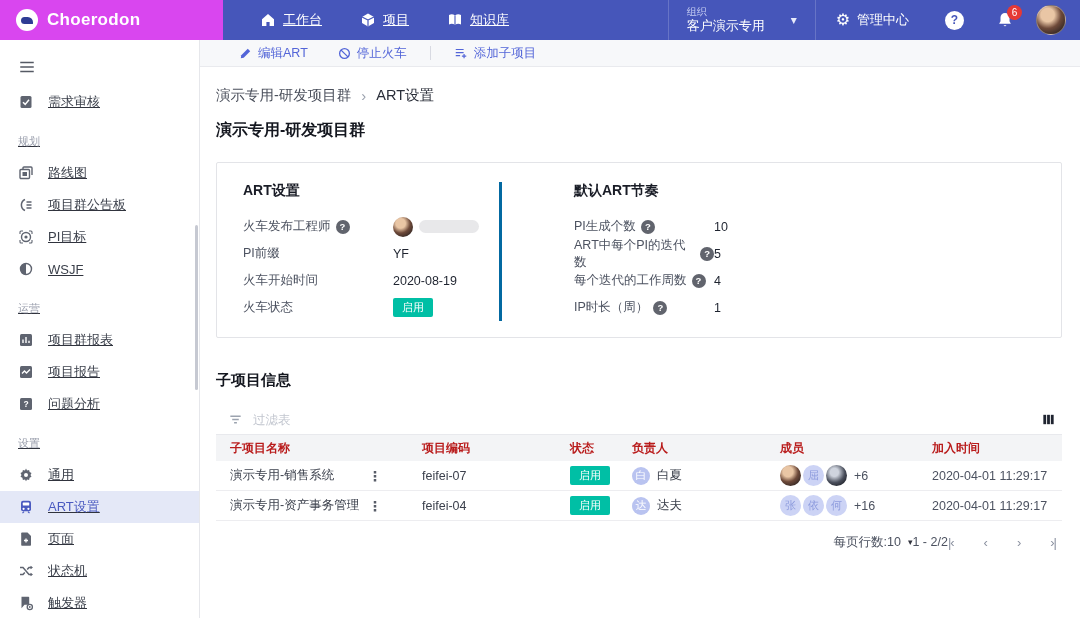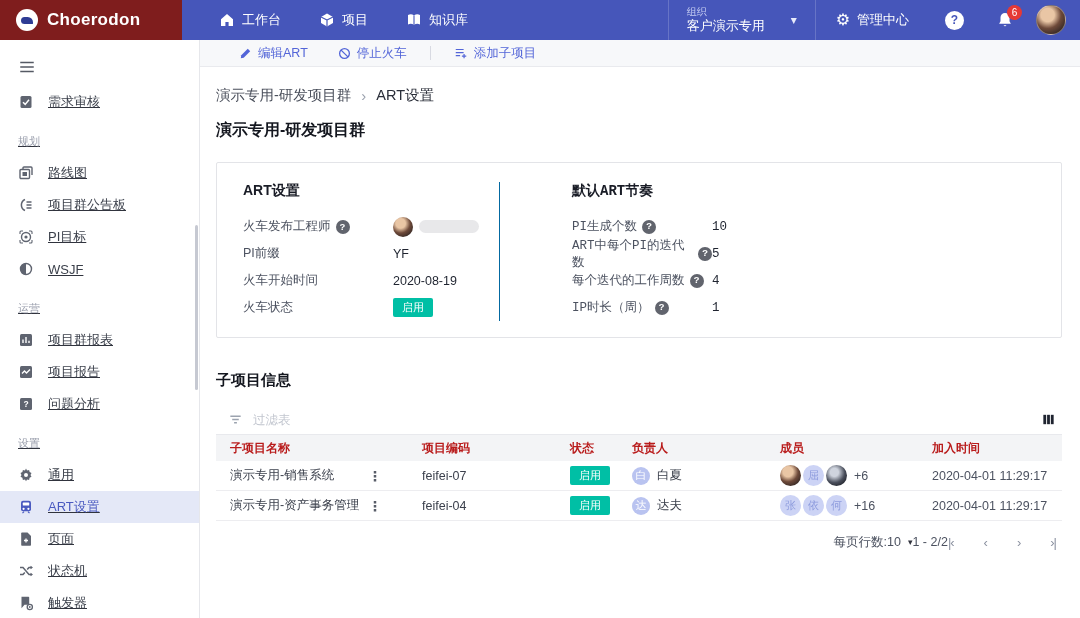--- a/index.html
+++ b/index.html
@@ -1,26 +1,26 @@
 <!DOCTYPE html>
 <html><head>
 <meta charset="utf-8">
 <style>
   * { margin:0; padding:0; box-sizing:border-box; }
   html,body { width:1080px; height:618px; overflow:hidden;
     font-family:"Liberation Sans","DejaVu Sans",sans-serif; background:#fff; color:#30333d; }
 
   
   .topbar { height:40px; display:flex; align-items:stretch; background:#4656ba; color:#fff; }
-  .logo { width:182px; background:#7f1d1d; display:flex; align-items:center; gap:9px; padding-left:16px; }
+  .logo { width:223px; background:#d946ef; display:flex; align-items:center; gap:9px; padding-left:16px; }
   .logo-mark { width:22px; height:22px; border-radius:50%; background:#fff; position:relative; flex:0 0 auto; }
   .logo-mark::after { content:""; position:absolute; left:5px; top:8px; width:12px; height:7px;
     background:#2e3c94; border-radius:4px 6px 1px 4px; }
   .logo-text { font-size:17px; font-weight:bold; letter-spacing:.3px; }
-  .top-nav { display:flex; align-items:stretch; margin-left:18px; }
+  .top-nav { display:flex; align-items:stretch; margin-left:18px;text-decoration:underline; }
   .top-nav-item { display:flex; align-items:center; gap:7px; padding:0 19px; font-size:13px; cursor:pointer; }
   .top-right { margin-left:auto; display:flex; align-items:stretch; }
   .org-switch { display:flex; align-items:center; gap:26px; padding:0 18px; border-left:1px solid rgba(255,255,255,.18);
     border-right:1px solid rgba(255,255,255,.18); cursor:pointer; }
   .org-texts { display:flex; flex-direction:column; justify-content:flex-start; line-height:1.25; }
   .org-caption { font-size:10px; color:#c6cdf2; }
   .org-value { font-size:13px; }
   .chev { font-size:12px; color:#e8ebfb; }
   .admin-btn { display:flex; align-items:center; gap:7px; padding:0 20px; font-size:13px; cursor:pointer; }
   .gear-glyph { font-size:16px; line-height:1; }
@@ -55,21 +55,21 @@
 
   .content { padding:0 18px 0 16px; }
   .breadcrumb { margin-top:19px; font-size:14.5px; display:flex; align-items:center; gap:10px; }
   .bc-parent { color:#4a4f5b; cursor:pointer; }
   .bc-sep { color:#9aa0ad; font-size:15px; }
   .bc-current { color:#2a2e39; }
   .page-title { margin-top:15px; font-size:16px; font-weight:bold; color:#14171f; }
 
   .card { margin-top:21px; border:1px solid #e3e4e8; border-radius:2px; background:#fff; display:flex; padding:19px 0 16px; }
   .card-left { width:282px; flex:0 0 auto; padding-left:26px; }
-  .card-right { flex:1; border-left:1px solid #0369a1; padding-left:72px;font-family:Liberation Mono, monospace; }
+  .card-right { flex:1; border-left:3px solid #0369a1; padding-left:72px; }
   .card h3 { font-size:14px; font-weight:bold; color:#191c26; margin-bottom:13px; }
   .kv-row { display:flex; align-items:center; height:27px; font-size:12.5px; }
   .kv-label { width:150px; flex:0 0 auto; color:#4c5260; display:flex; align-items:center; gap:5px; }
   .card-right .kv-label { width:140px; }
   .kv-value { color:#1f2430; display:flex; align-items:center; gap:6px; }
   .help-dot { width:14px; height:14px; border-radius:50%; background:#61646d; color:#fff; font-size:9.5px; font-weight:bold;
     display:inline-flex; align-items:center; justify-content:center; cursor:pointer; }
   .badge-green { background:#00bfa5; color:#fff; font-size:11px; padding:2px 9px; border-radius:2px; line-height:1.3; }
   .avatar-sm { width:20px; height:20px; border-radius:50%; flex:0 0 auto;
     background:radial-gradient(circle at 38% 32%, #e9c6a5 26%, #6e4a3a 52%, #3a2b26 78%); }

